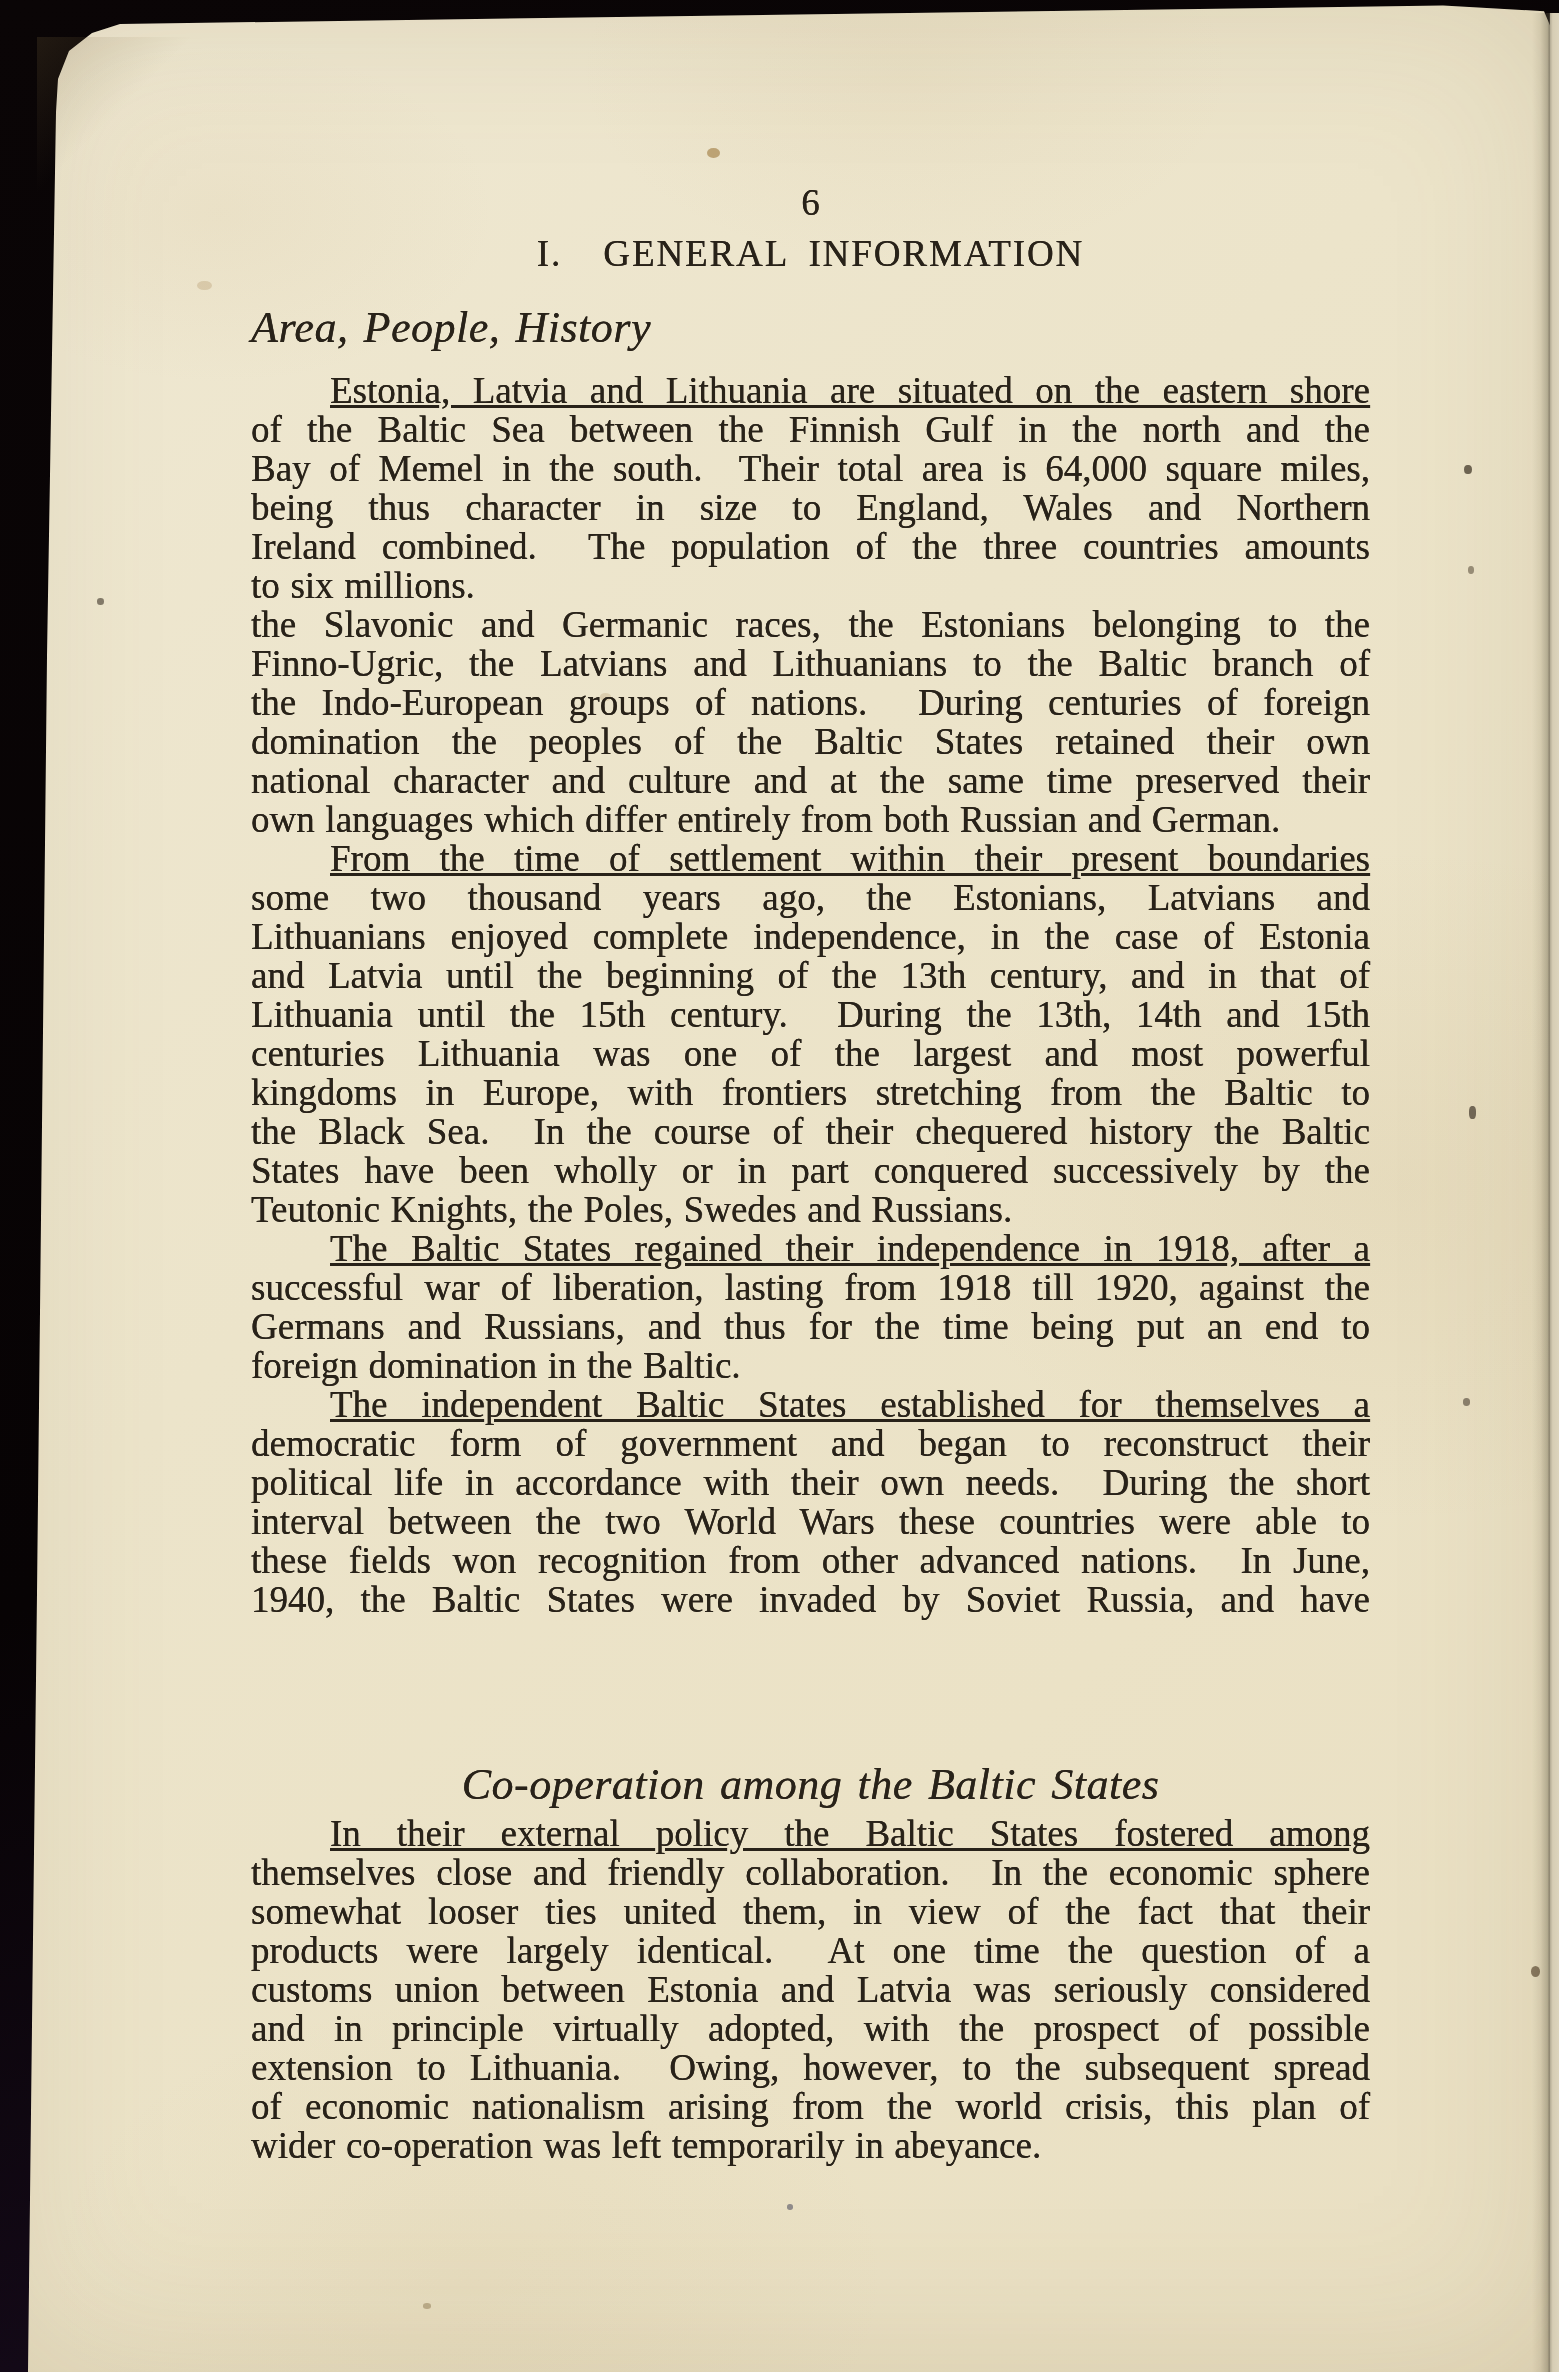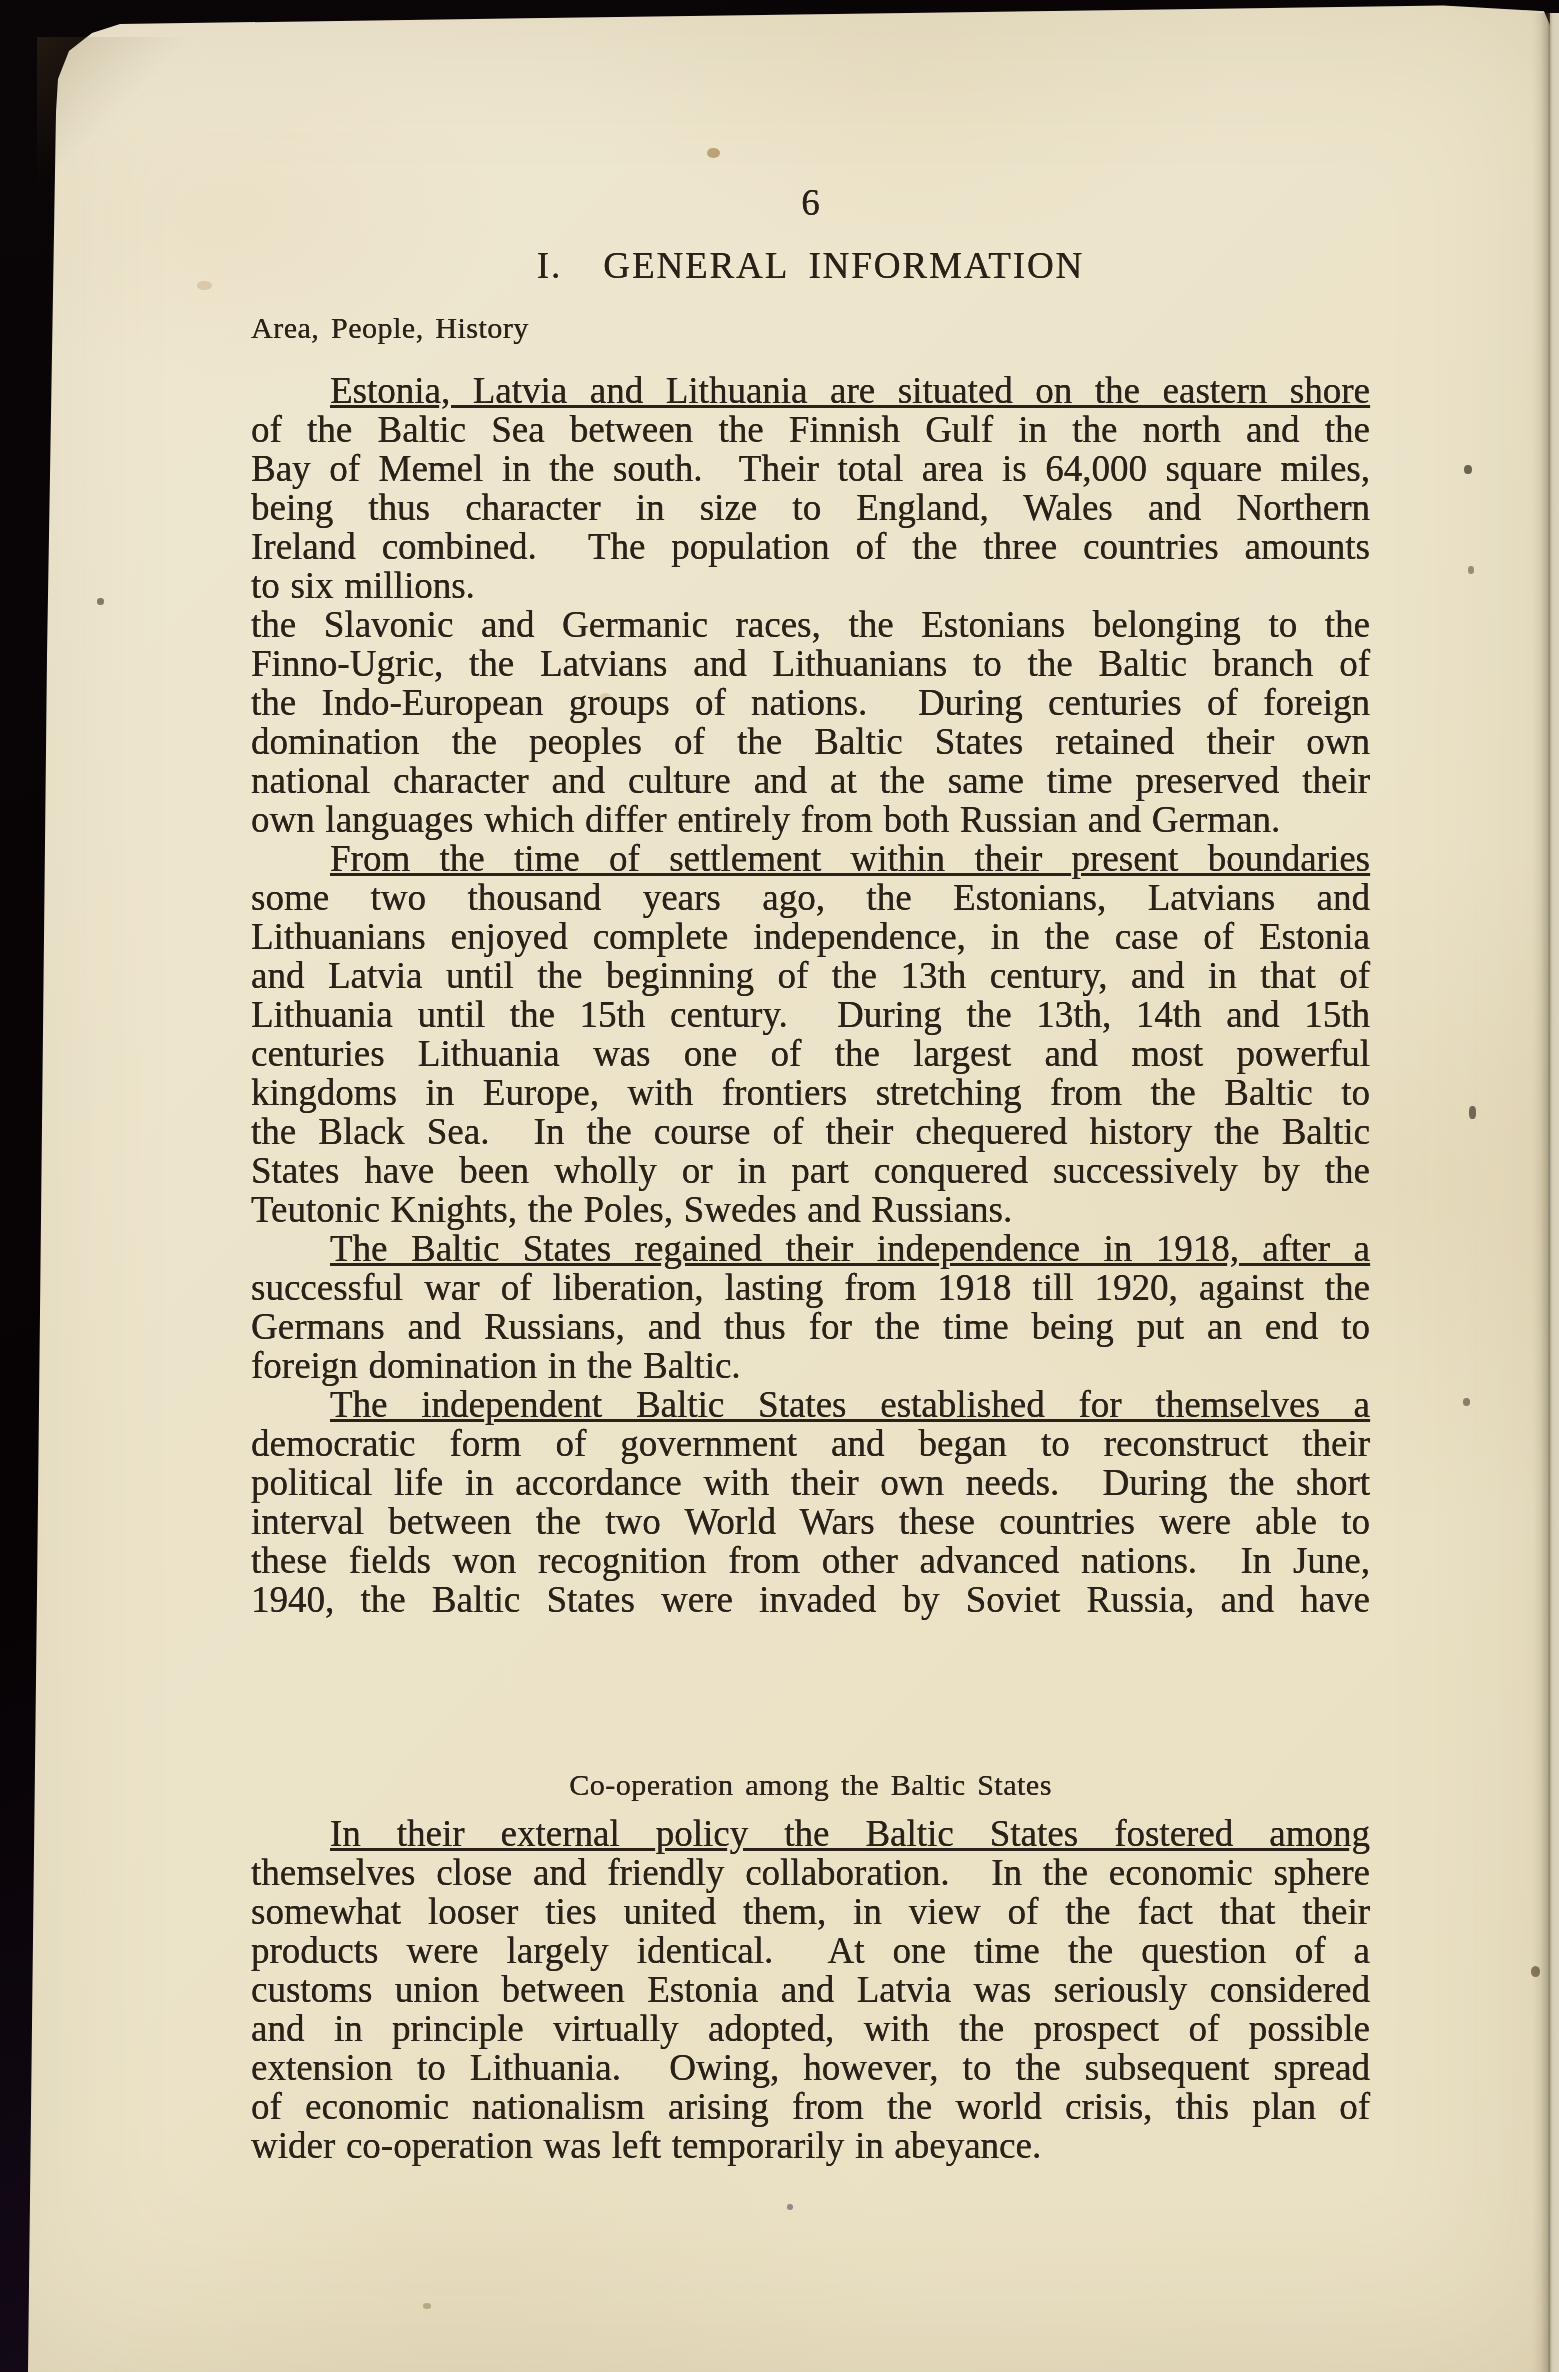--- a/index.html
+++ b/index.html
@@ -49,27 +49,27 @@
   .textblock{
     position:absolute;left:251px;top:0;width:1119px;
     color:#282219;
     text-shadow:0 0 0.6px rgba(45,36,26,0.85), 0.3px 0 0 rgba(45,36,26,0.45);
   }
   .pagenum{
     position:absolute;top:182px;left:0;width:100%;
     font-size:37px;line-height:41px;text-align:center;
   }
   .main-title{
-    position:absolute;top:244px;left:0;width:100%;
+    position:absolute;top:232px;left:0;width:100%;
     font-size:37px;line-height:43px;text-align:center;
     letter-spacing:1.9px;word-spacing:9.4px;white-space:pre-wrap;
   }
   .sec-head{
     position:absolute;left:0;width:100%;
-    font-size:30px;line-height:43px;
+    font-style:italic;font-size:44px;line-height:43px;
     letter-spacing:0.5px;word-spacing:3.7px;
   }
   .sec1-head{top:306px;}
   .sec2-head{top:1763px;text-align:center;}
   .bodyblock{position:absolute;left:0;width:100%;}
   .body1{top:371px;}
   .body2{top:1814px;}
   .para{margin:0;padding:0;}
   .para .line{
     font-size:37px;line-height:39px;height:39px;

